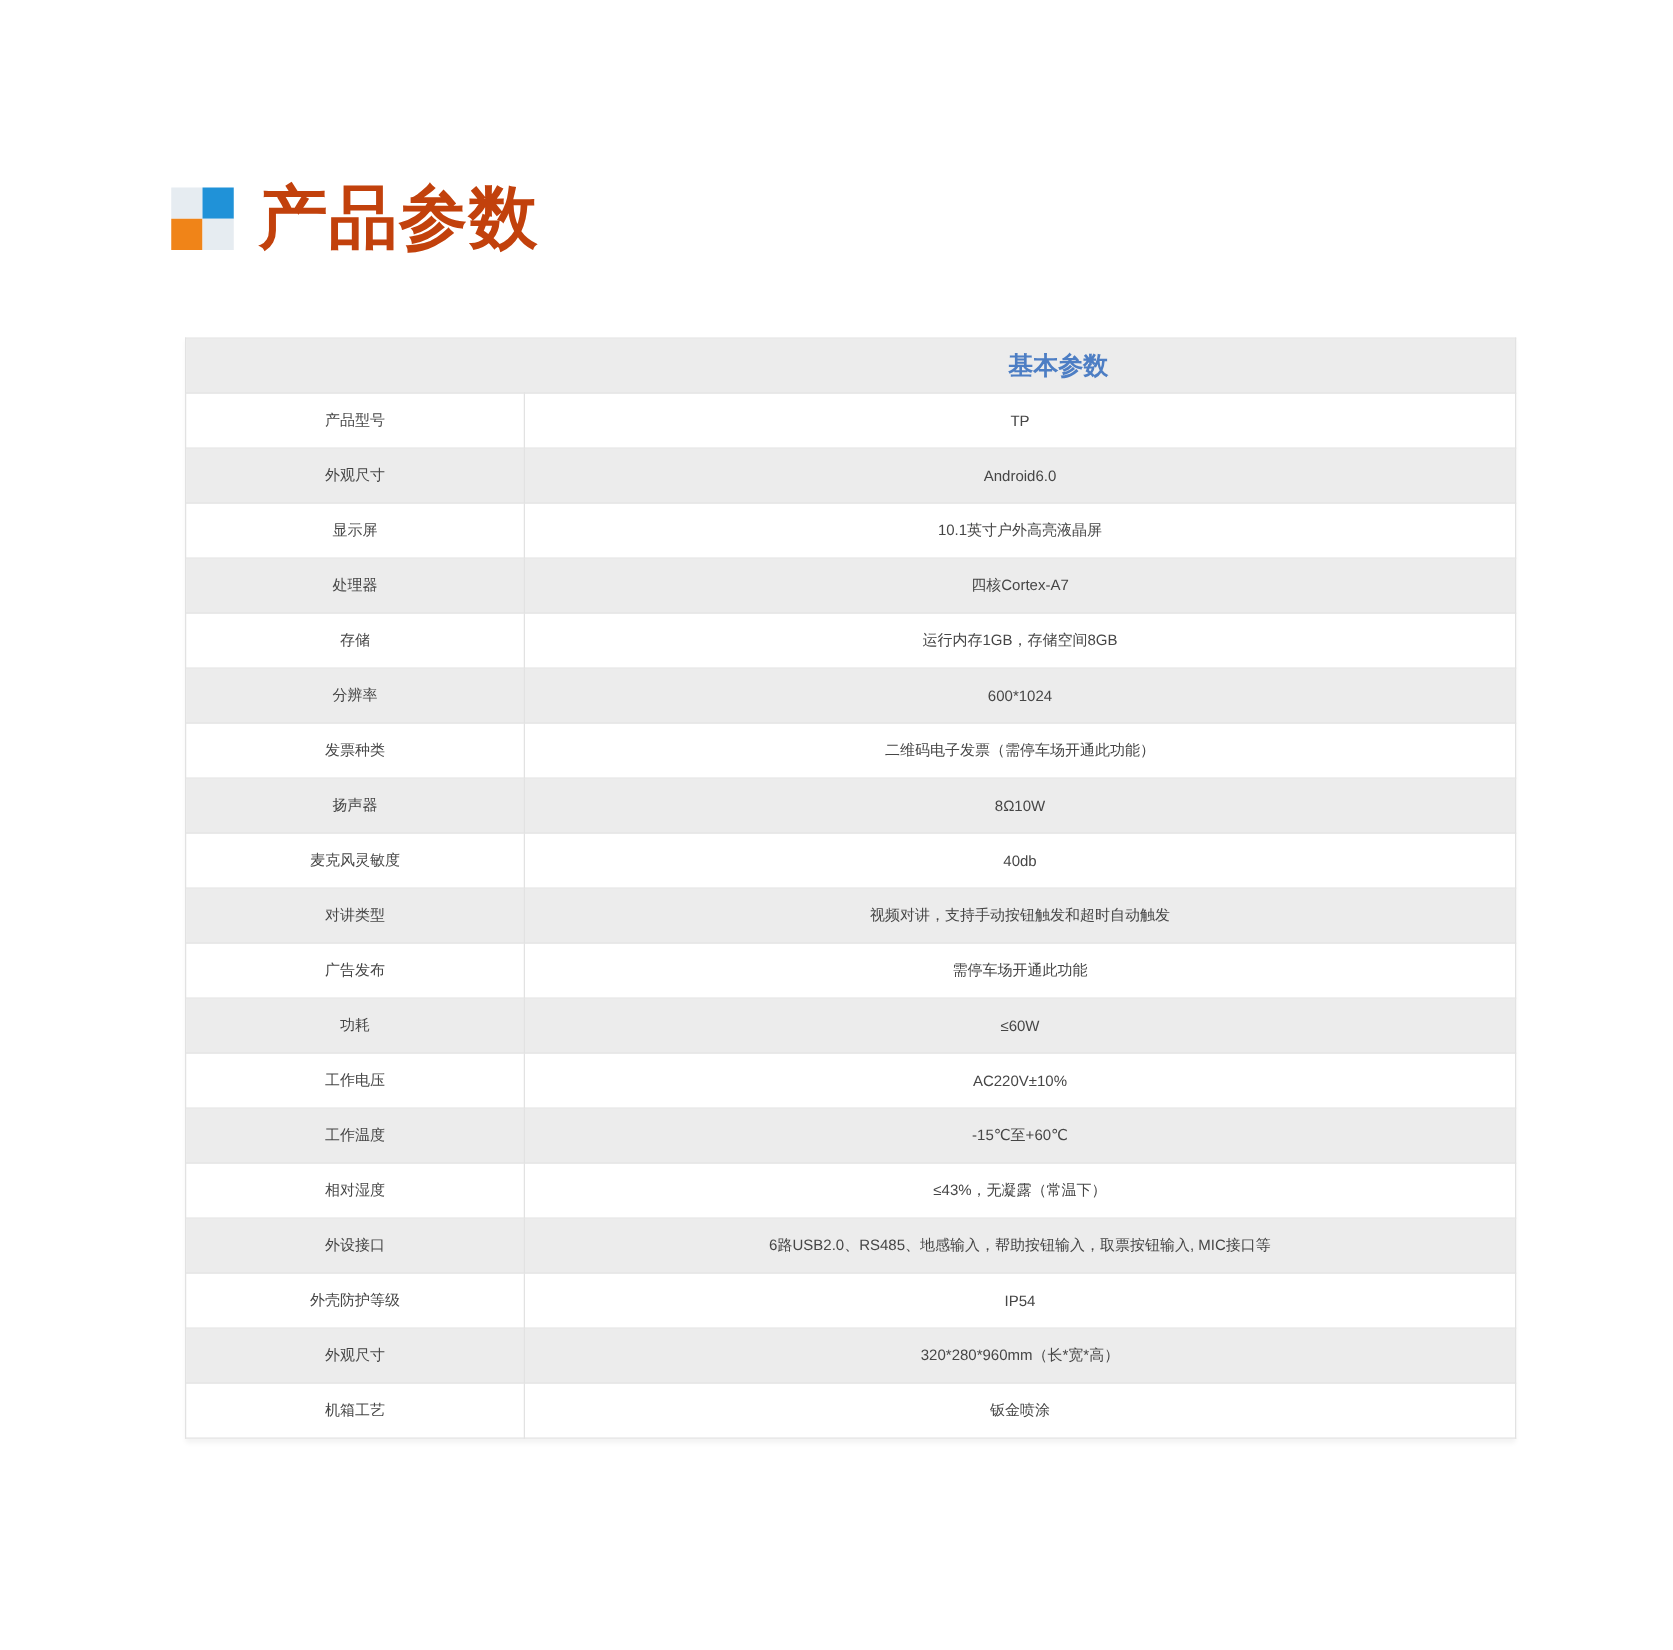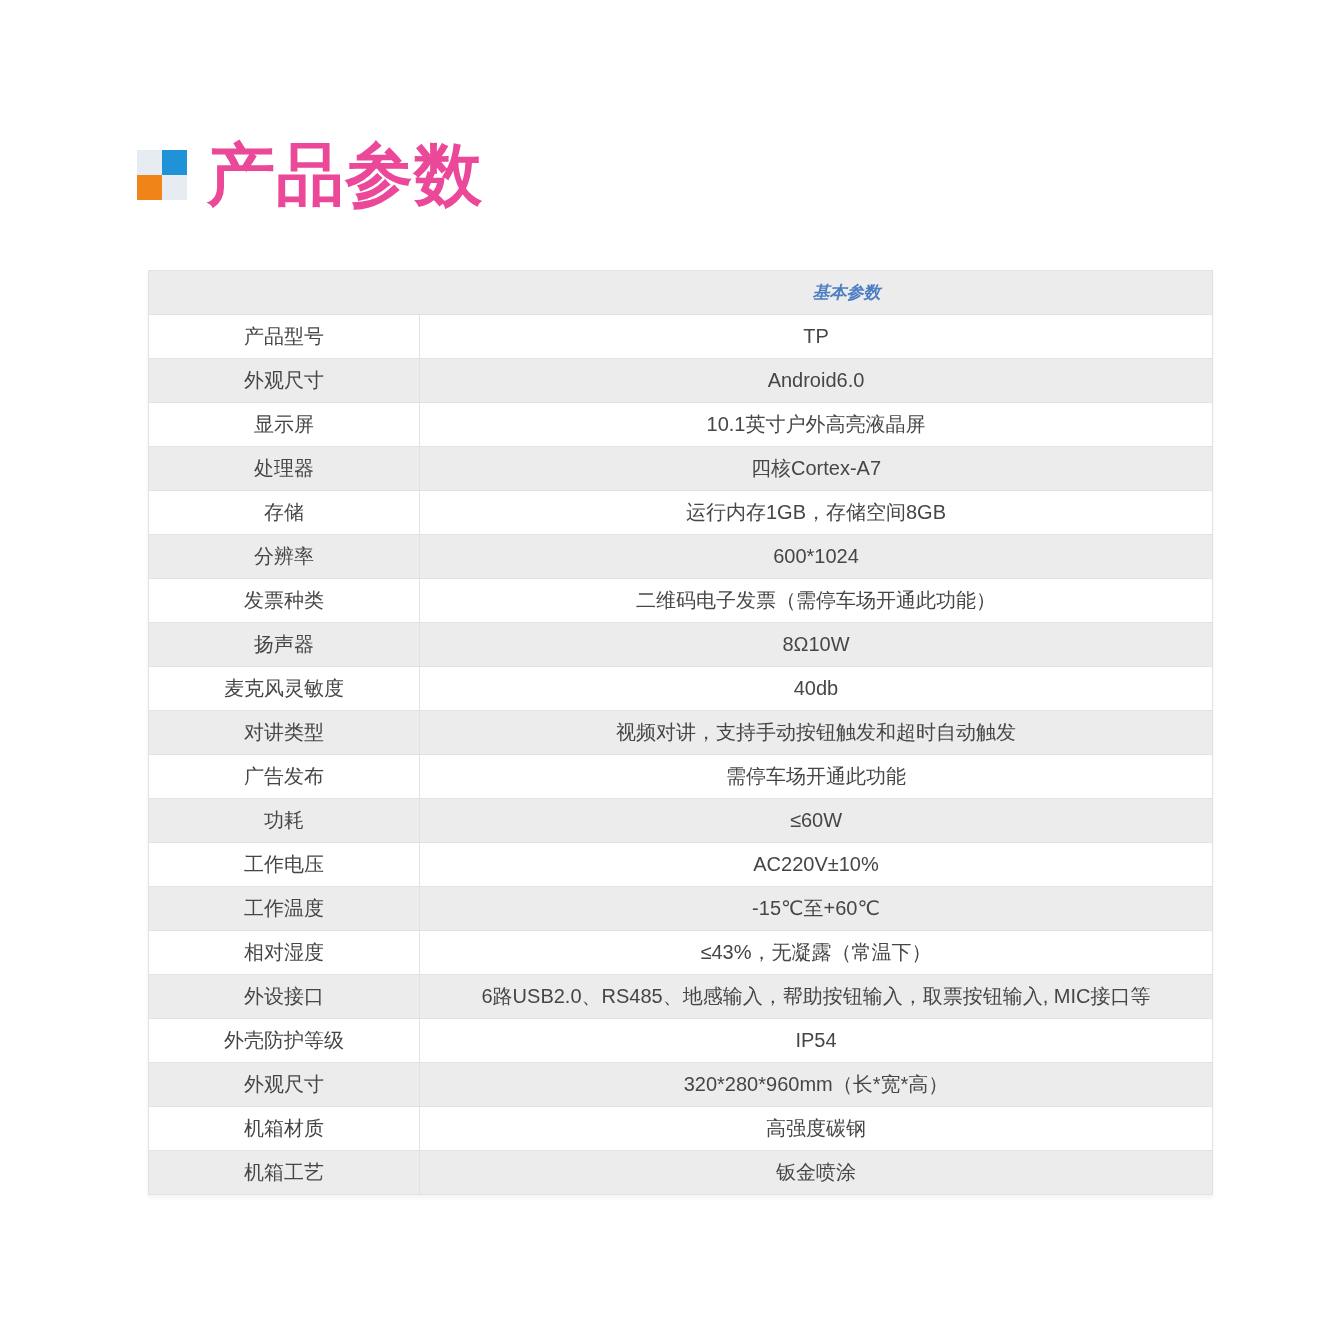--- a/index.html
+++ b/index.html
@@ -28,24 +28,24 @@
     width: 50px;
     height: 50px;
     display: grid;
     grid-template-columns: 25px 25px;
     grid-template-rows: 25px 25px;
     flex: 0 0 auto;
   }
   .logo .sq { width: 25px; height: 25px; }
   .page-title {
     margin: 0 0 0 20px;
-    font-size: 68px;
+    font-size: 55px;
     line-height: 55px;
     font-weight: 900;
-    color: #ec4899;
+    color: #c2410c;
     letter-spacing: 1px;
     white-space: nowrap;
   }
 
   
   .spec-table {
     position: absolute;
     left: 148px;
     top: 270px;
     width: 1065px;
@@ -54,33 +54,32 @@
     box-shadow: 0 3px 4px rgba(0,0,0,0.05);
     background: #ffffff;
   }
   .spec-table th,
   .spec-table td {
     border: 1px solid #e2e2e2;
     height: 43px;
     padding: 0 6px;
     text-align: center;
     vertical-align: middle;
-    font-size: 20px;
+    font-size: 12px;
     color: #464646;
     font-weight: normal;
     overflow: hidden;
     white-space: nowrap;
   }
   .spec-table th.section-header {
     background: #ececec;
-    font-size: 17px;
+    font-size: 20px;
     font-weight: bold;
     
     text-indent: 332px;
-    font-style: italic;
   }
   .spec-table col.col-label { width: 271px; }
   .spec-table tbody tr:nth-child(even) td { background: #ececec; }
   .spec-table tbody tr:nth-child(odd) td { background: #ffffff; }
 </style>
 </head>
 <body>
 
 <div class="page">
 
@@ -189,24 +188,20 @@
   <tr>
     <td class="label">外壳防护等级</td>
     <td class="value">IP54</td>
   </tr>
 
   <tr>
     <td class="label">外观尺寸</td>
     <td class="value">320*280*960mm（长*宽*高）</td>
   </tr>
 
-  <tr>
-    <td class="label">机箱材质</td>
-    <td class="value">高强度碳钢</td>
-  </tr>
 
   <tr>
     <td class="label">机箱工艺</td>
     <td class="value">钣金喷涂</td>
   </tr>
 </tbody>
   </table>
 
 </div>
 

